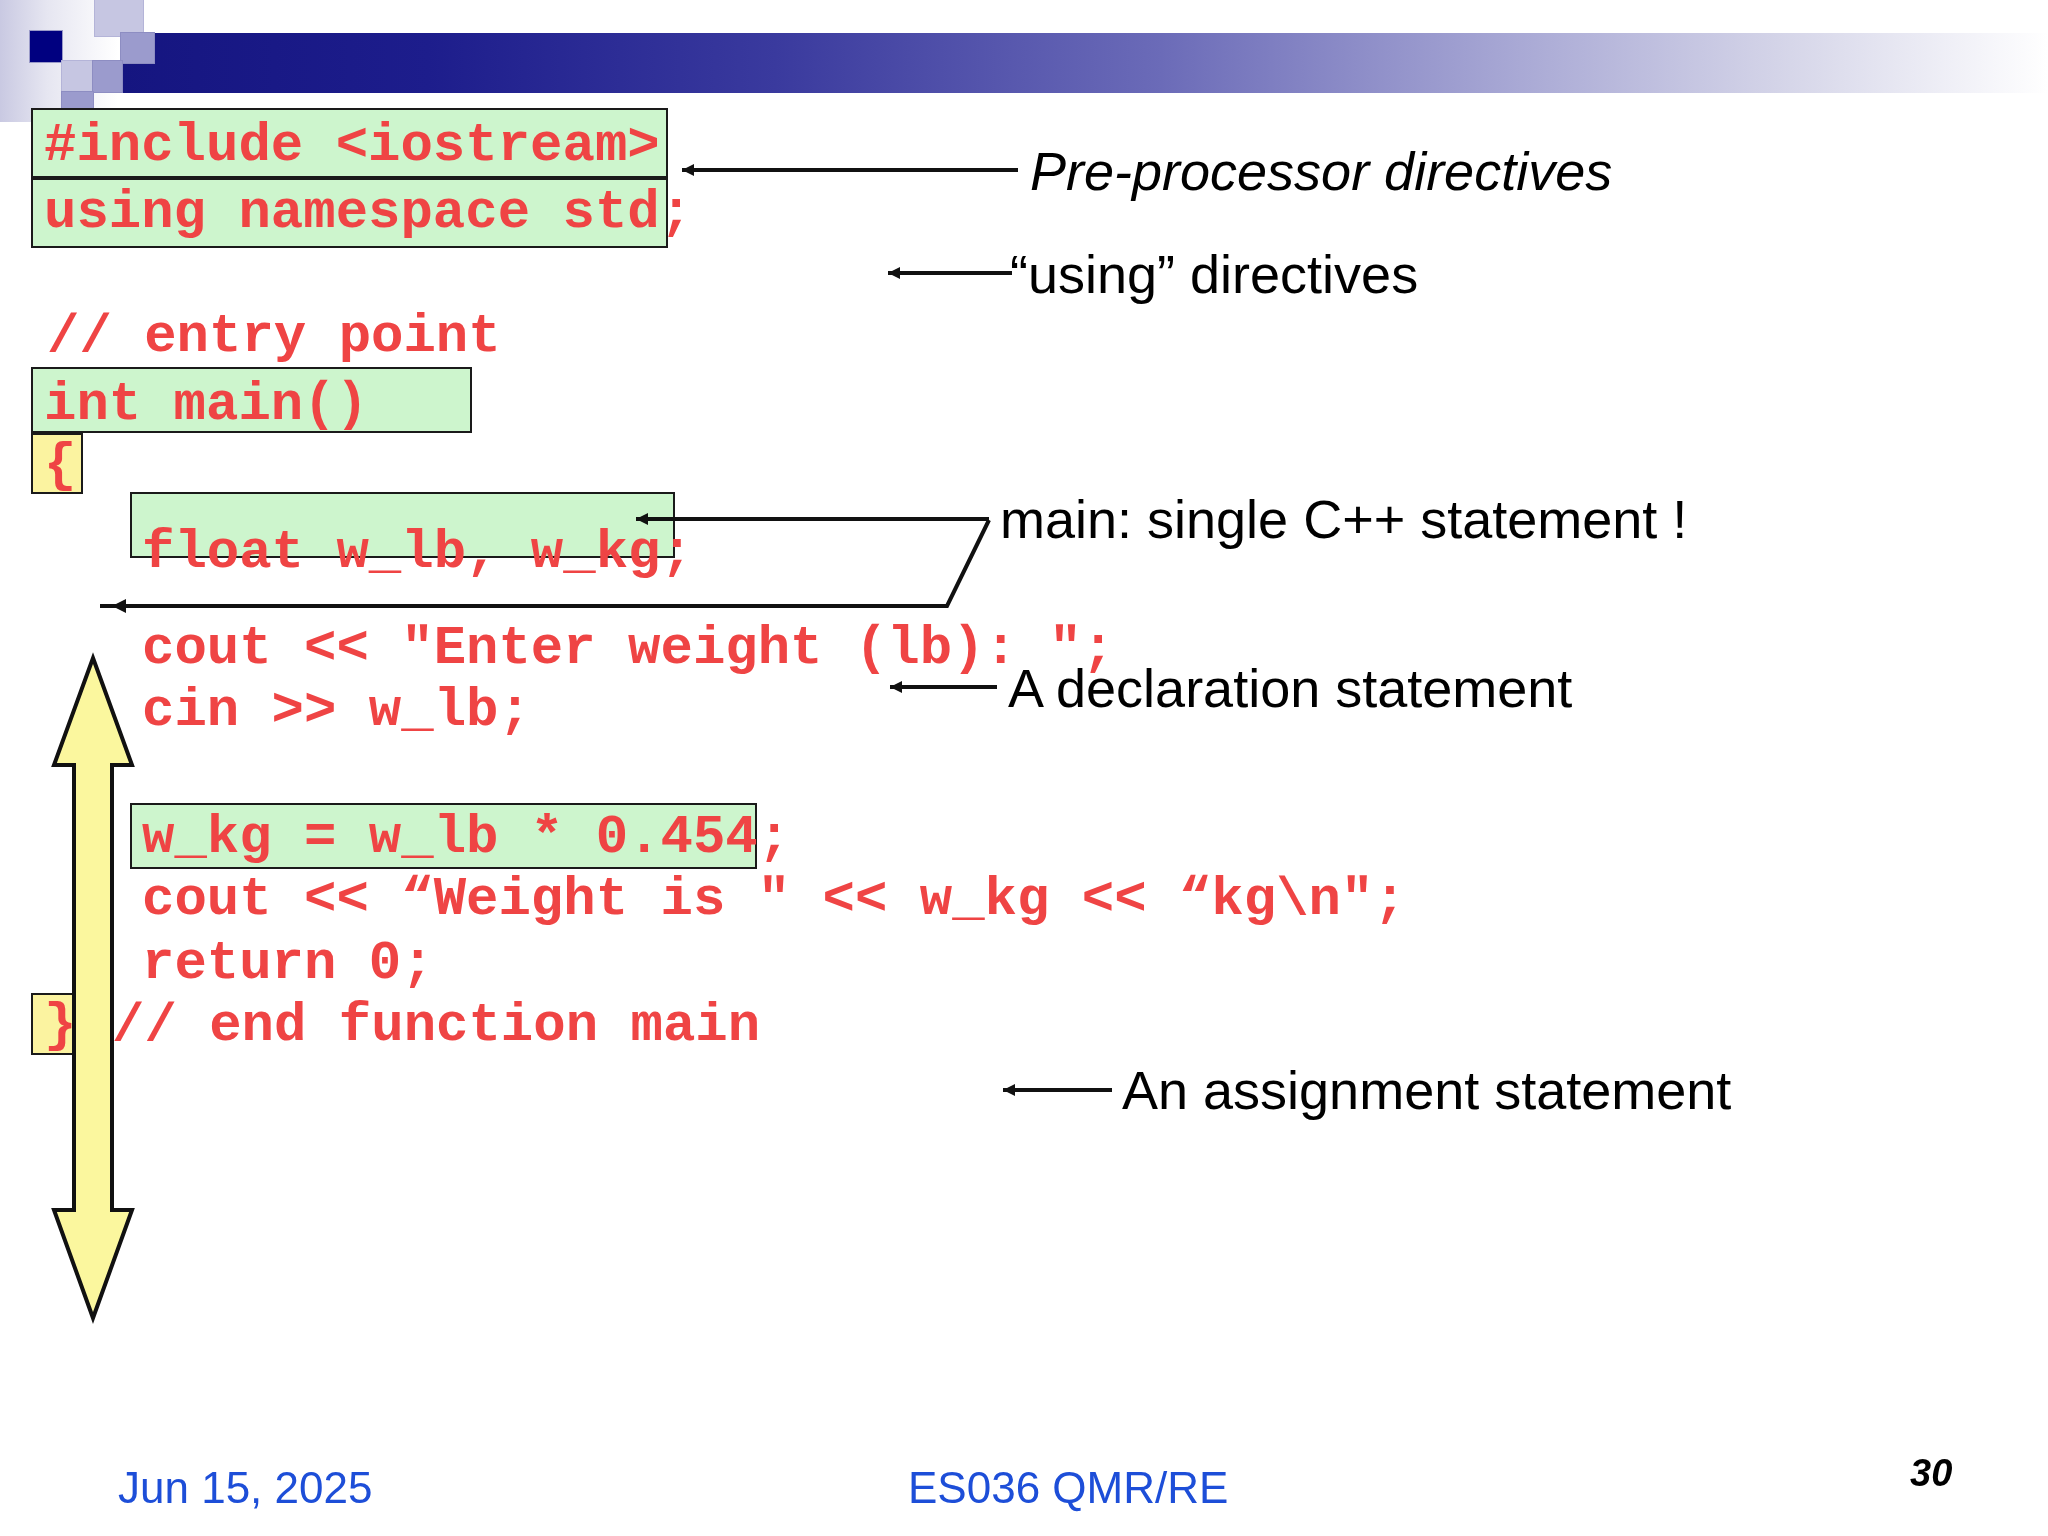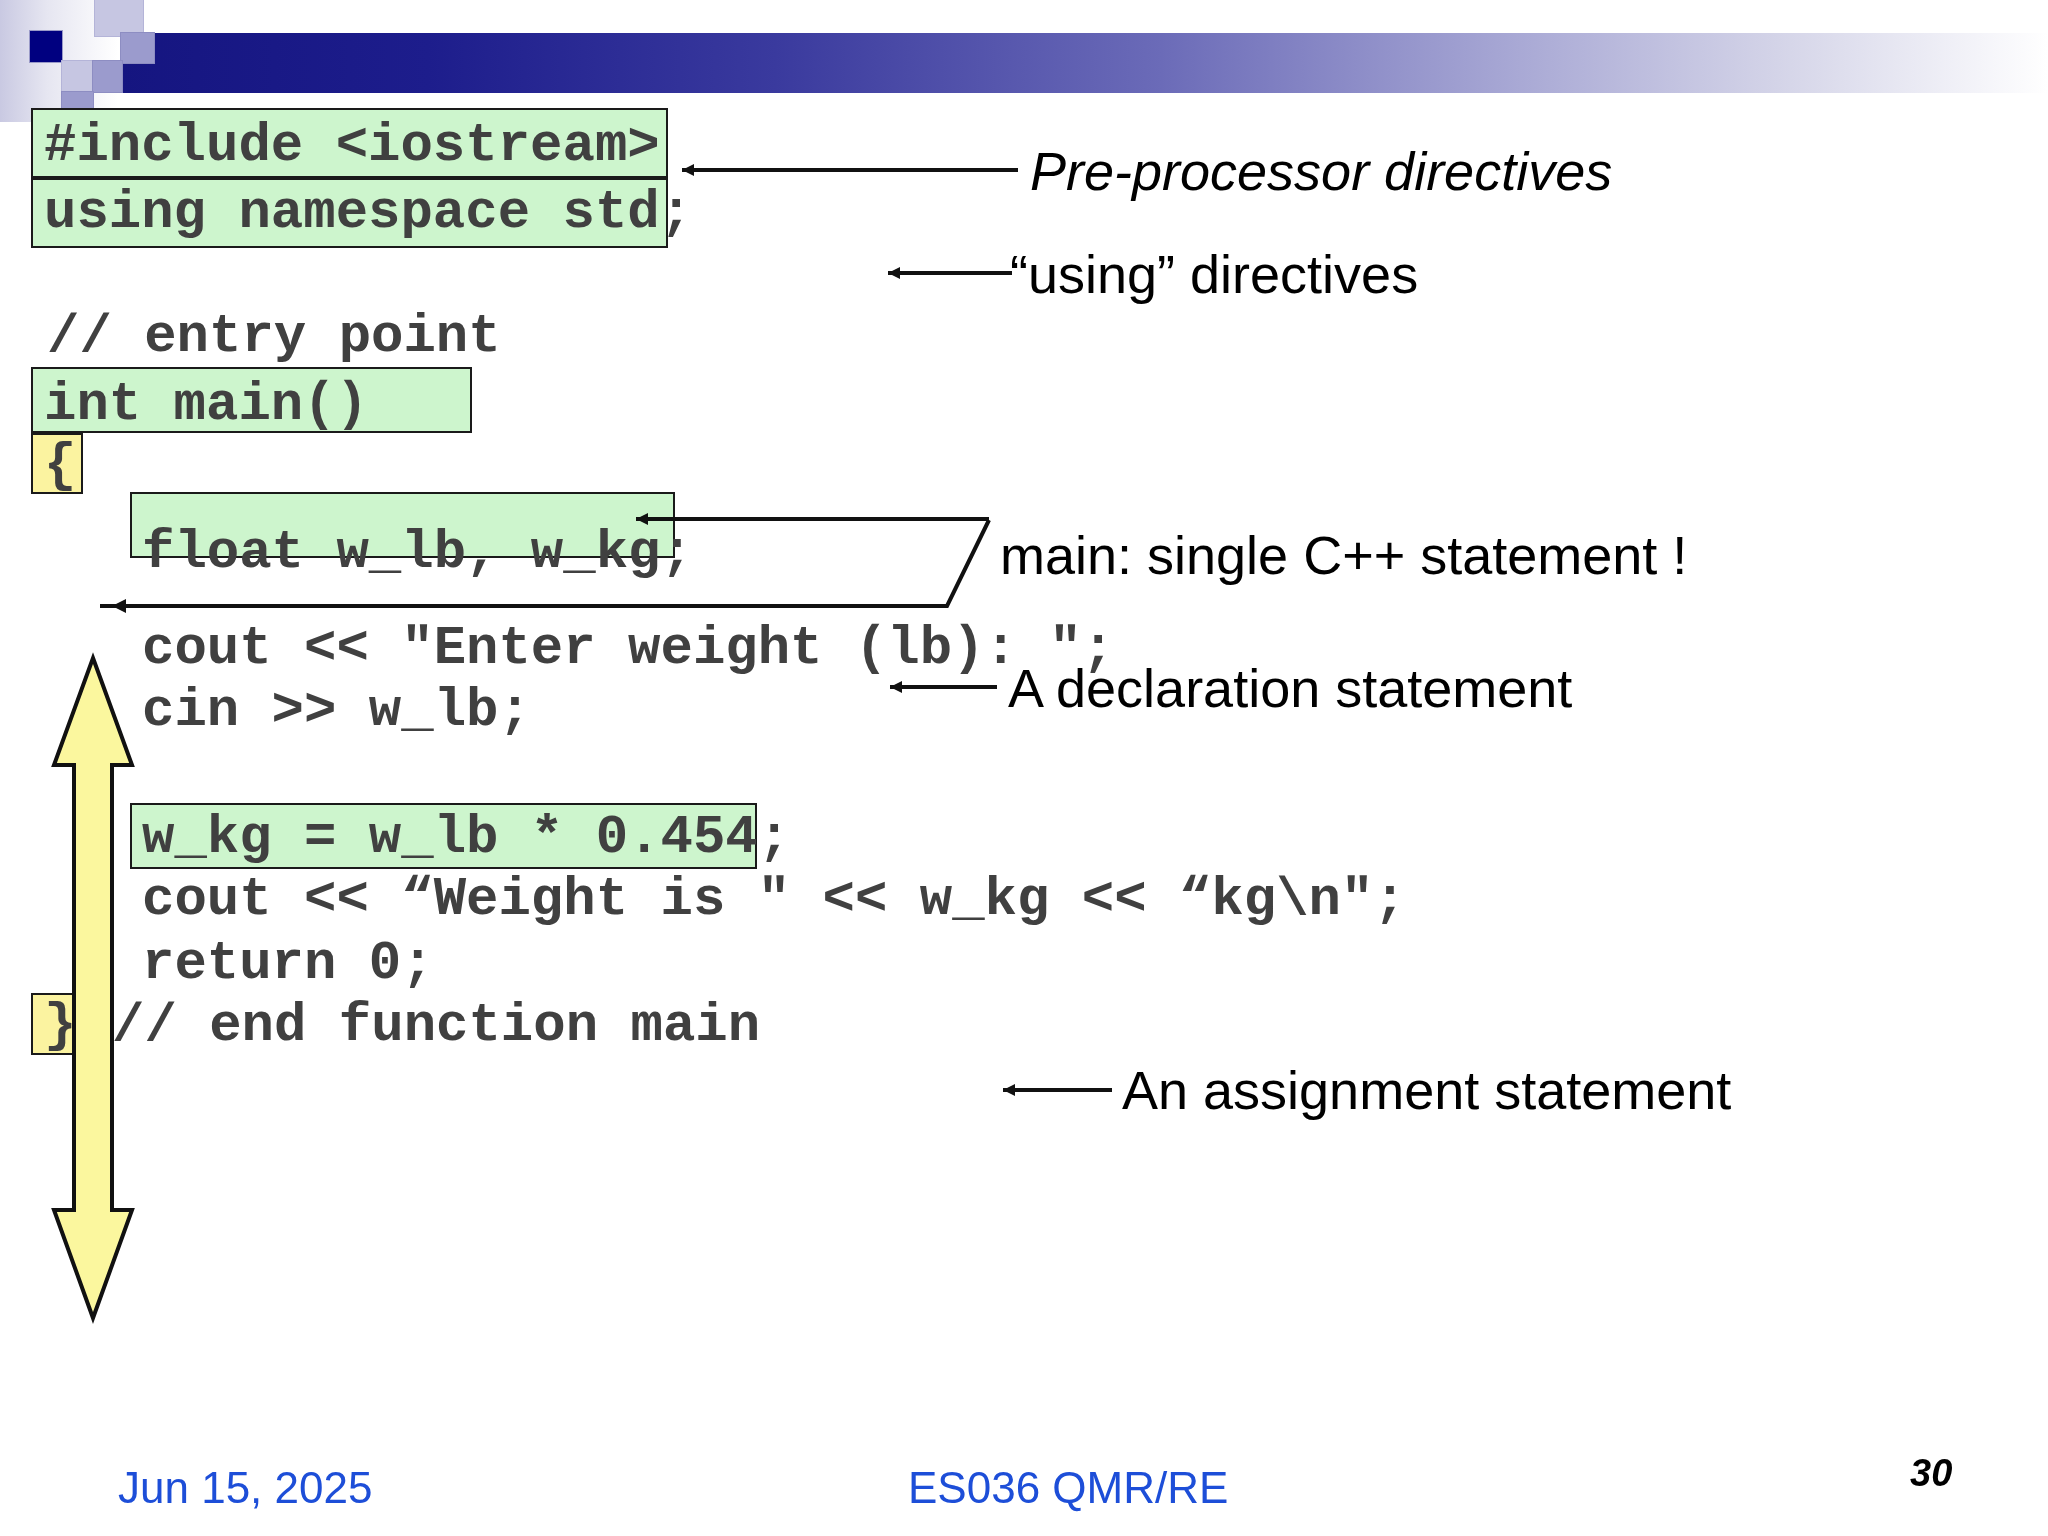--- a/index.html
+++ b/index.html
@@ -38,21 +38,21 @@
   .sq { position: absolute; }
   .sq-dark  { background: #000080; border: 1px solid #9a9ac8; }
   .sq-lav1  { background: #c6c6e2; border: 1px solid #b4b4d8; }
   .sq-lav2  { background: #9b9bcd; border: 1px solid #8d8dc2; }
 
   
   .code {
     position: absolute;
     font-family: "Liberation Mono", "DejaVu Sans Mono", monospace;
     font-weight: bold;
-    color: #404040;
+    color: #ef4444;
     font-size: 54px;
     line-height: 62px;
     white-space: pre;
     letter-spacing: 0px;
     text-align: right;
   }
   .box-green {
     position: absolute;
     background: #cdf5cd;
     border: 2px solid #1a1a1a;
@@ -168,21 +168,21 @@
     <g>
       <path d="M93,658
                L132,765 L112,765 L112,1210 L132,1210
                L93,1318
                L54,1210 L74,1210 L74,765 L54,765 Z" fill="#fbf79e" stroke="#111111" stroke-width="4" stroke-linejoin="miter"></path>
     </g>
   </svg>
 
   <div class="anno" style="left:1030px; top:140px;font-style:italic;">Pre-processor directives</div>
   <div class="anno" style="left:1010px; top:243px;text-align:right;">“using” directives</div>
-  <div class="anno" style="left:1000px; top:488px;margin-top:36px;">main: single C++ statement !</div>
+  <div class="anno" style="left:1000px; top:488px;">main: single C++ statement !</div>
   <div class="anno" style="left:1008px; top:657px;">A declaration statement</div>
   <div class="anno" style="left:1122px; top:1059px;">An assignment statement</div>
 
   <div class="footer-item" style="left:118px;  top:1463px;">Jun 15, 2025</div>
   <div class="footer-item" style="left:908px;  top:1463px;">ES036 QMR/RE</div>
   <div class="footer-num" style="left:1910px; top:1452px;font-style:italic;">30</div>
 
 </div>
 
 </body></html>

